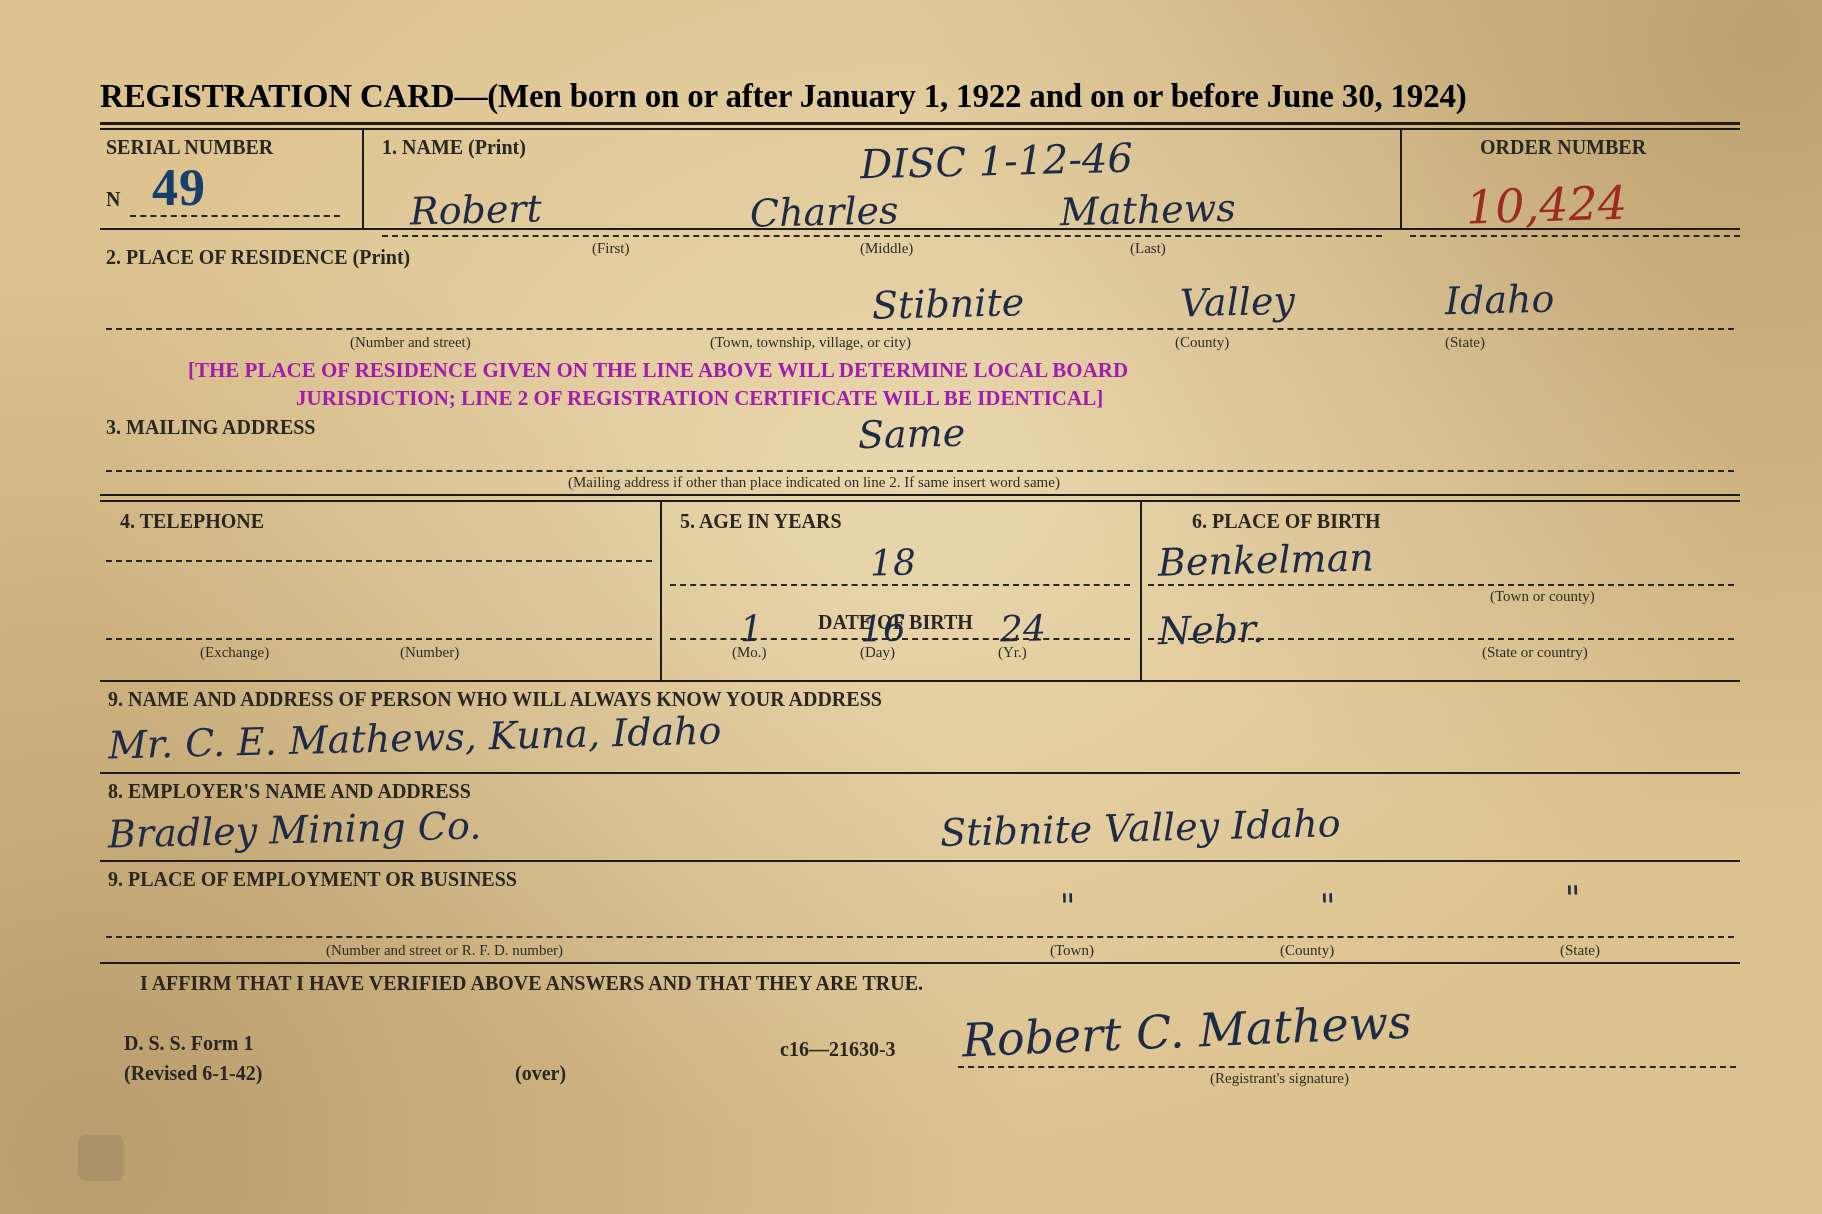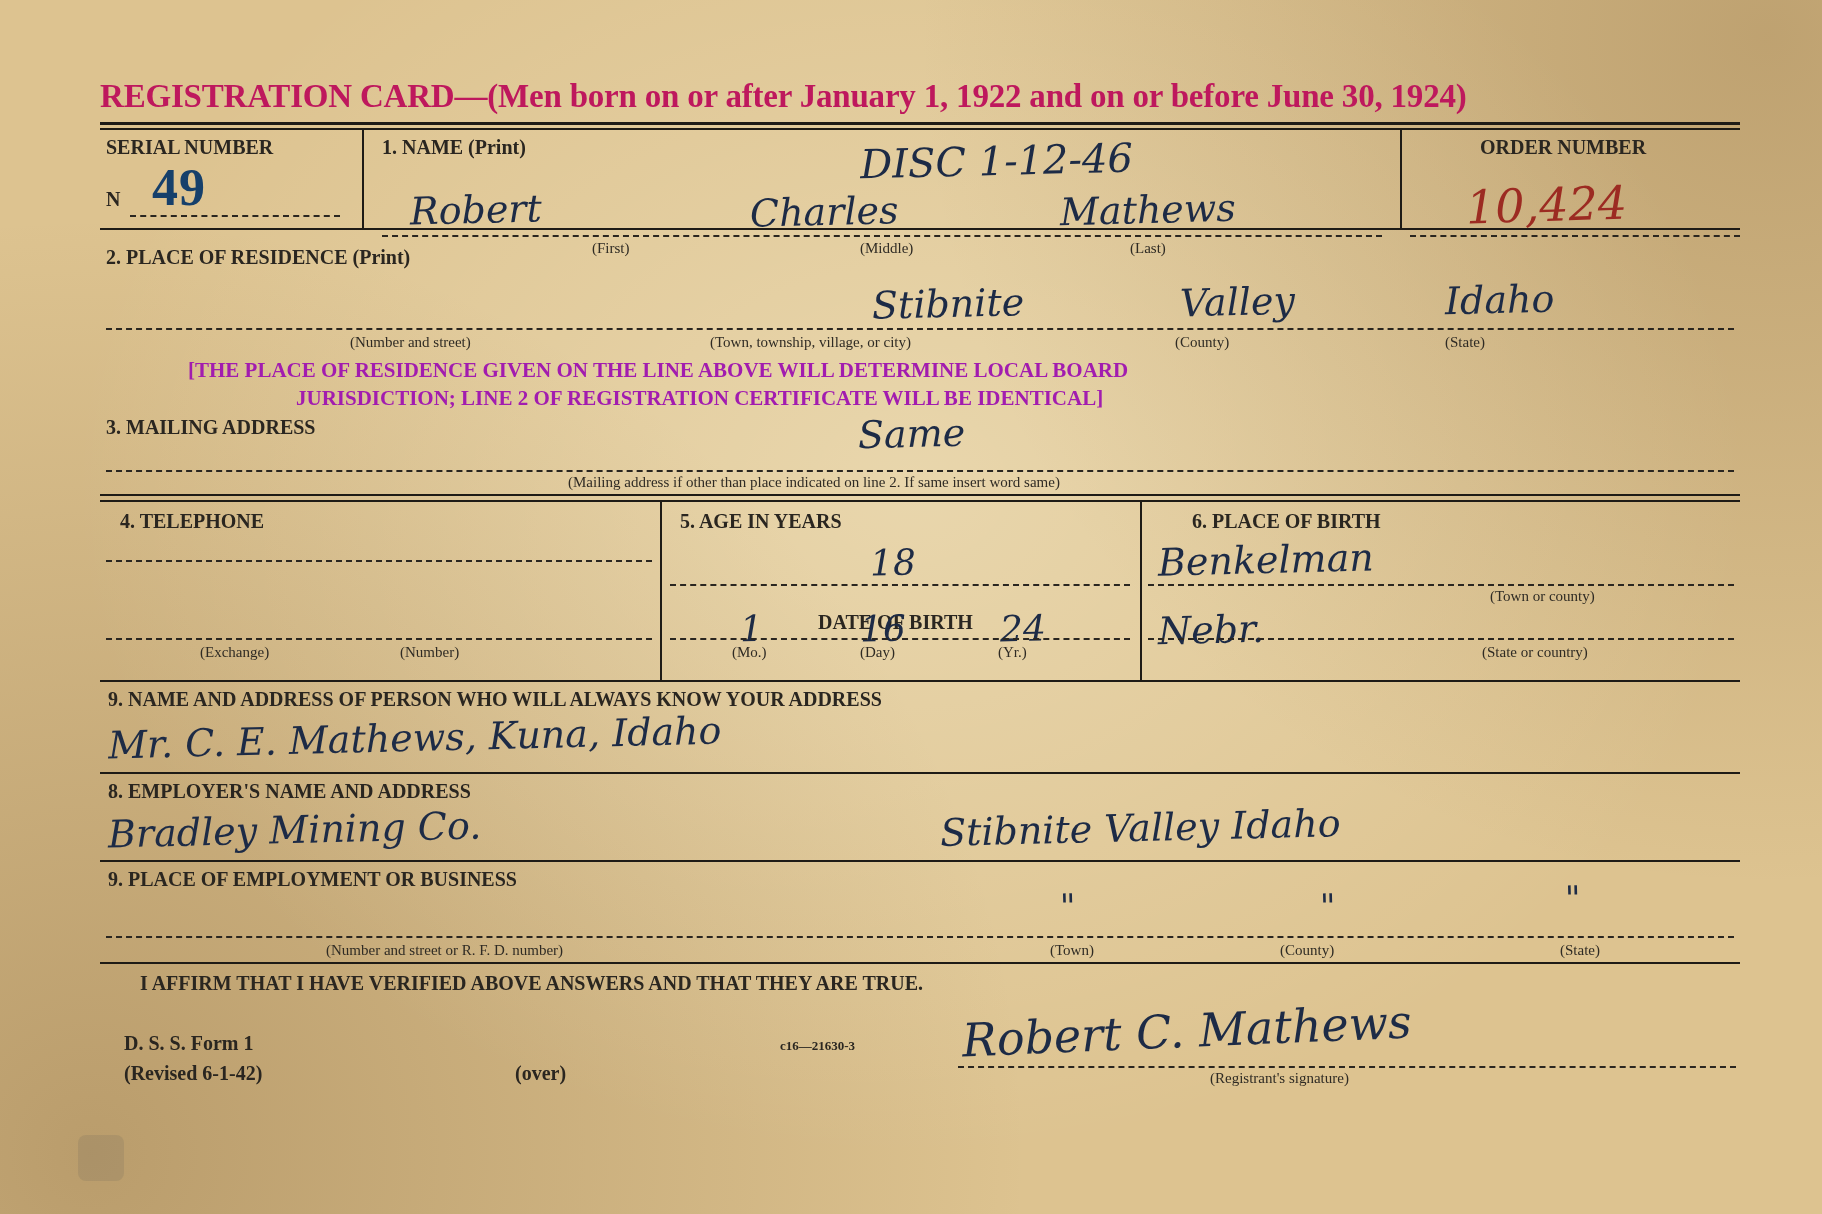--- a/index.html
+++ b/index.html
@@ -40,34 +40,34 @@
     top: 60px;
     width: 1640px;
     height: 1070px;
   }
   
   .ttl {
     font-family: "Liberation Serif", serif;
     font-weight: bold;
     font-size: 33px;
     letter-spacing: -0.2px;
-    color: #be185d;
+    color: #000000;
     white-space: nowrap;
   }
   .sc {
     font-family: "Liberation Serif", serif;
     font-weight: bold;
     font-size: 20px;
     color: #2a2620;
     white-space: nowrap;
   }
   .scsm {
     font-family: "Liberation Serif", serif;
     font-weight: bold;
-    font-size: 13px;
+    font-size: 20px;
     color: #2a2620;
     white-space: nowrap;
     text-align: right;
   }
   .tiny {
     font-family: "Liberation Serif", serif;
     font-size: 15px;
     color: #2f2b24;
     white-space: nowrap;
   }

